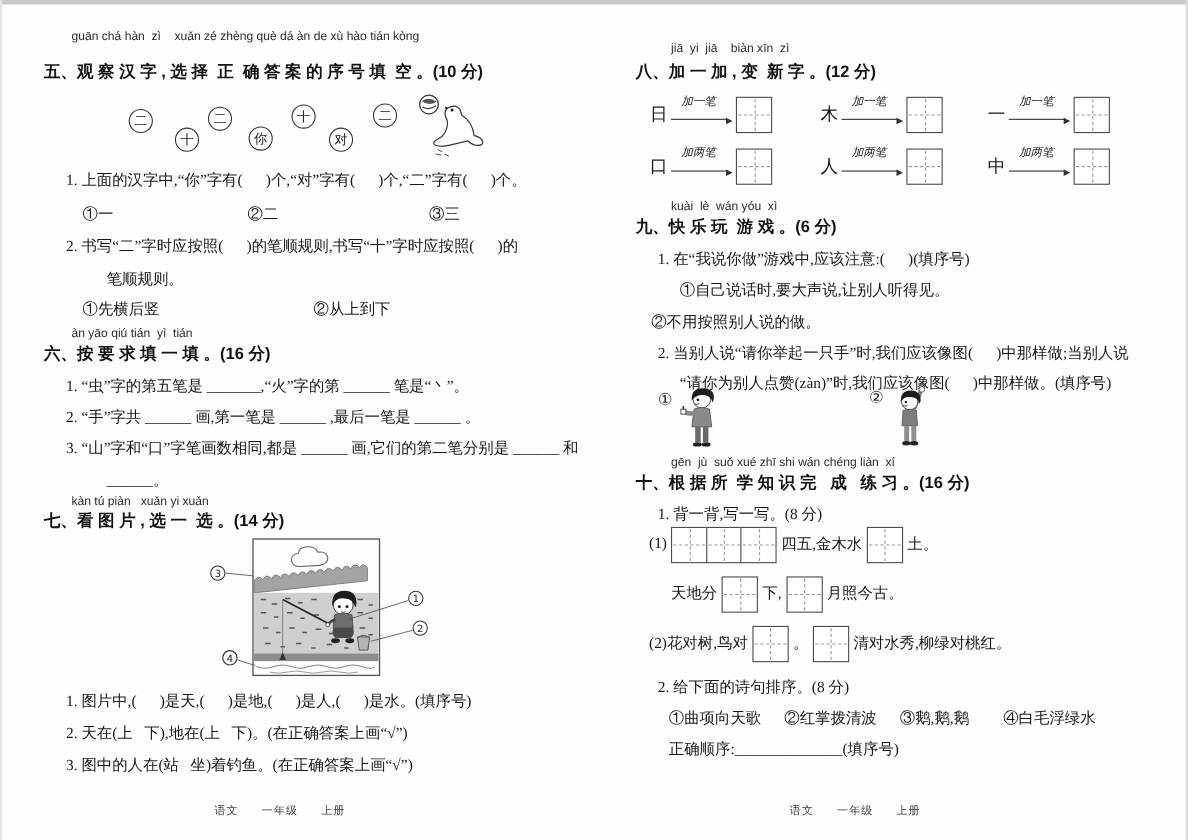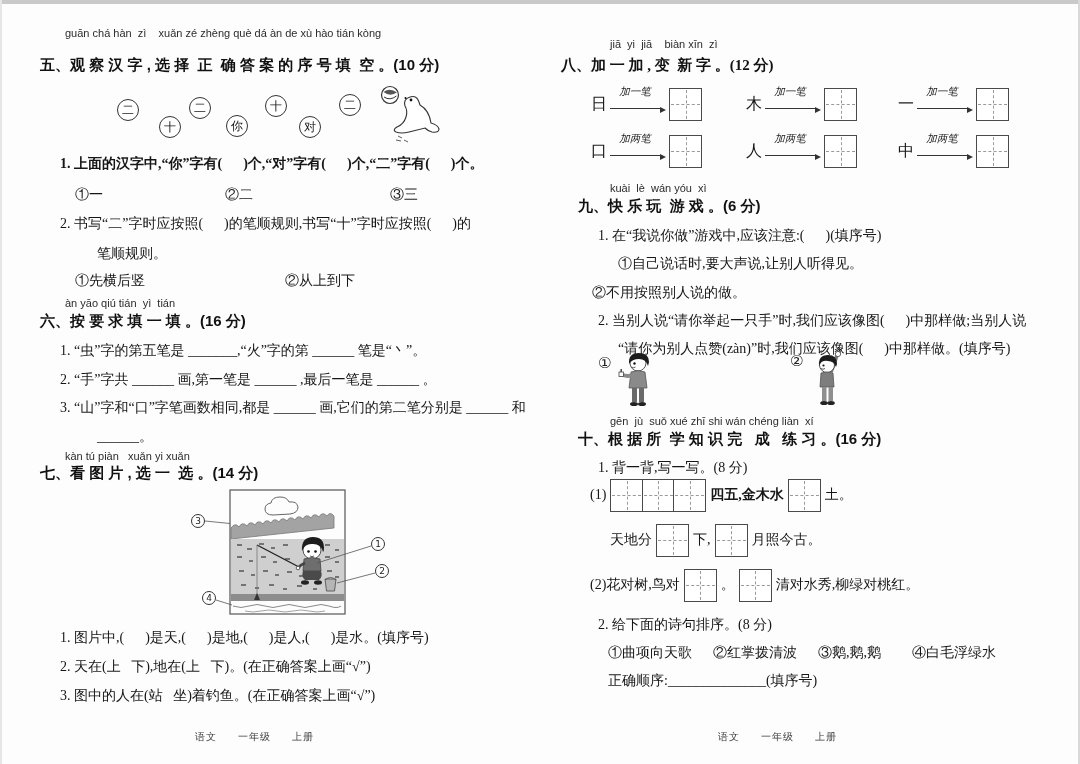--- a/index.html
+++ b/index.html
@@ -67,21 +67,21 @@
 <svg class="abs" style="left:368px; top:84px;" width="72" height="62" viewBox="0 0 72 62">
   <circle cx="22" cy="11" r="8.5" fill="#fff" stroke="#333" stroke-width="1.2"></circle>
   <path d="M15.5 8 Q22 3.5 29 8.5 Q22 13 15.5 8 Z" fill="#555"></path>
   <path d="M16 13 Q22 17 28.5 12" stroke="#333" fill="none" stroke-width="1"></path>
   <path d="M37 22 q-2 -7 5 -9 q7 -2 9 5 l1 3 q9 5 11 18 q7 2 8 6 q0 4 -7 3 q-4 -1 -7 -4 l-16 4 q-8 2 -13 0 q-4 -2 1 -5 q7 -3 9 -10 q2 -6 -1 -11 z" fill="#fff" stroke="#333" stroke-width="1.1"></path>
   <circle cx="43" cy="16" r="1.4" fill="#111"></circle>
   <circle cx="37.5" cy="14" r="1" fill="#111"></circle>
   <path d="M30 52 l4 2 M28 56 l5 1 M36 56 l4 2" stroke="#333" stroke-width="0.8"></path>
 </svg>
 
-<div class="abs q" style="left:60px; top:155px;font-weight:bold;">1. 上面的汉字中,“你”字有(      )个,“对”字有(      )个,“二”字有(      )个。</div>
+<div class="abs q" style="left:60px; top:155px;">1. 上面的汉字中,“你”字有(      )个,“对”字有(      )个,“二”字有(      )个。</div>
 <div class="abs opt" style="left:75px;  top:186px;">①一</div>
 <div class="abs opt" style="left:225px; top:186px;">②二</div>
 <div class="abs opt" style="left:390px; top:186px;text-align:right;">③三</div>
 <div class="abs q" style="left:60px; top:215px;">2. 书写“二”字时应按照(      )的笔顺规则,书写“十”字时应按照(      )的</div>
 <div class="abs q" style="left:97px; top:245px;">笔顺规则。</div>
 <div class="abs opt" style="left:75px;  top:272px;">①先横后竖</div>
 <div class="abs opt" style="left:285px; top:272px;">②从上到下</div>
 
 <div class="abs pin" style="left:65px; top:297px;">àn yāo qiú tián  yì  tián</div>
 <div class="abs hd" style="left:40px; top:312px;">六、按 要 求 填 一 填 。(16 分)</div>
@@ -140,21 +140,21 @@
   </g>
 </svg>
 
 <div class="abs q" style="left:60px; top:629px;">1. 图片中,(      )是天,(      )是地,(      )是人,(      )是水。(填序号)</div>
 <div class="abs q" style="left:60px; top:658px;">2. 天在(上   下),地在(上   下)。(在正确答案上画“√”)</div>
 <div class="abs q" style="left:60px; top:687px;">3. 图中的人在(站   坐)着钓鱼。(在正确答案上画“√”)</div>
 
 <div class="abs footer" style="left:195px; top:730px;">语文   一年级   上册</div>
 
 <div class="abs pin" style="left:610px; top:38px;">jiā  yi  jiā    biàn xīn  zì</div>
-<div class="abs hd" style="left:561px; top:56px;font-family:Liberation Serif, serif;">八、加 一 加 , 变  新 字 。(12 分)</div>
+<div class="abs hd" style="left:578px; top:56px;">八、加 一 加 , 变  新 字 。(12 分)</div>
 
 <div class="add-unit" style="left:591px; top:86px;">
   <span class="add-char">日</span>
   <span class="arrow">
       <span class="lbl">加一笔</span>
       <span class="line"></span>
       <span class="head"></span>
     </span>
   <span class="tian"></span>
 </div>
@@ -247,21 +247,21 @@
 <div class="abs hd" style="left:578px; top:430px;">十、根 据 所  学 知 识 完   成   练 习 。(16 分)</div>
 <div class="abs q" style="left:598px; top:459px;">1. 背一背,写一写。(8 分)</div>
 
 <div class="flexrow" style="left:590px; top:477px;">
   <span class="q" style="white-space:pre;">(1)</span>
   <span class="tian-group">
     <span class="tian"></span>
     <span class="tian"></span>
     <span class="tian"></span>
   </span>
-  <span class="q" style="white-space:pre;font-weight:bold;">四五,金木水</span>
+  <span class="q" style="white-space:pre;">四五,金木水</span>
   <span class="tian"></span>
   <span class="q" style="white-space:pre;">土。</span>
 </div>
 
 <div class="flexrow" style="left:610px; top:522px;">
   <span class="q" style="white-space:pre;">天地分</span>
   <span class="tian"></span>
   <span class="q" style="white-space:pre;">下,</span>
   <span class="tian"></span>
   <span class="q" style="white-space:pre;">月照今古。</span>

